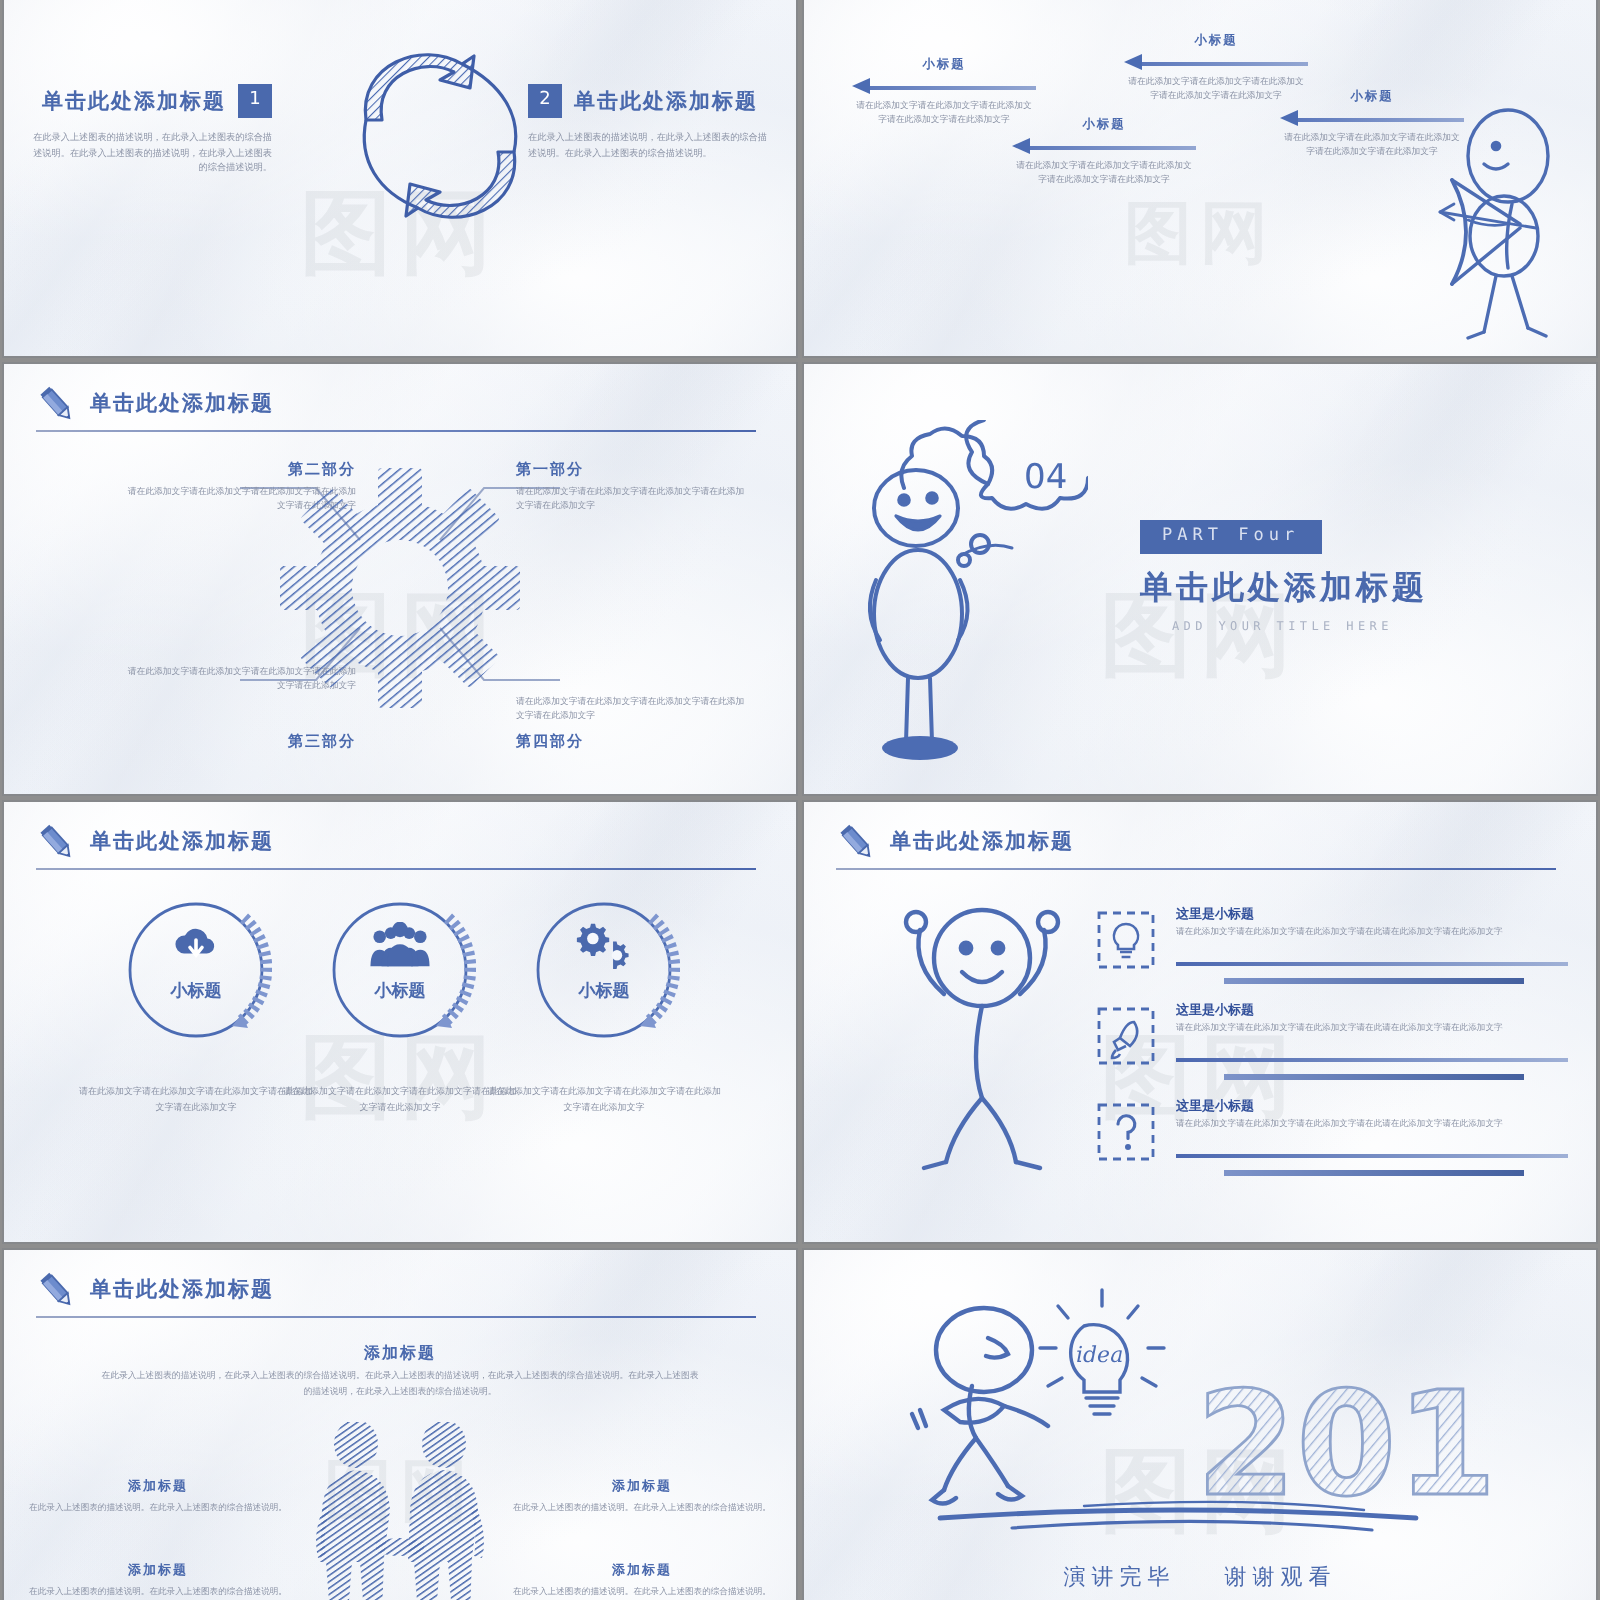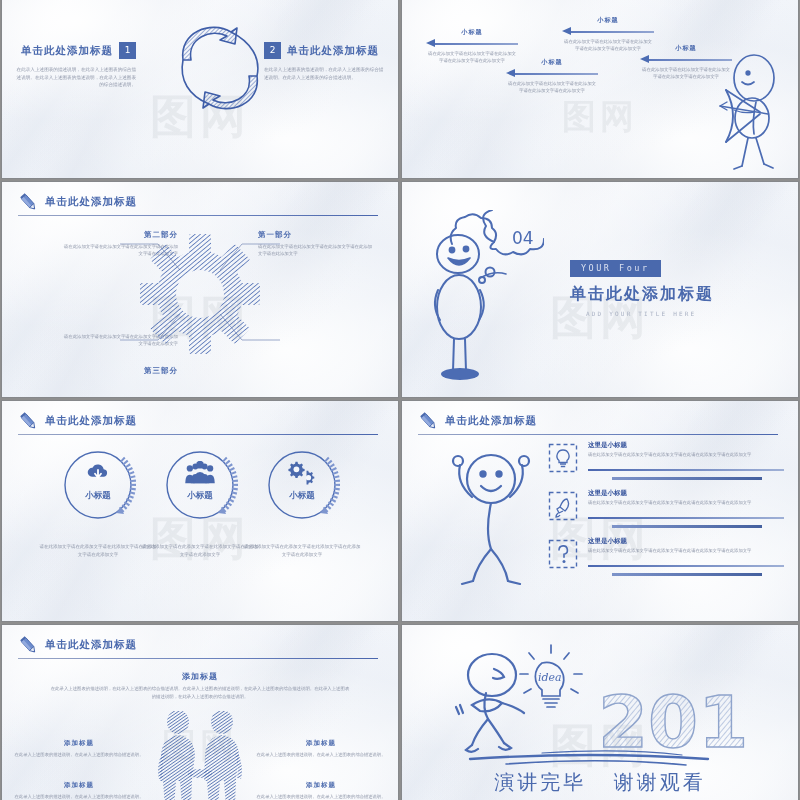--- a/index.html
+++ b/index.html
@@ -112,21 +112,21 @@
   .s5 .col{position:absolute;top:46px;width:120px;text-align:center;}
   .s5 .circ{position:relative;width:76px;height:76px;margin:0 auto;}
   .s5 .clabel{
     position:absolute;left:0;right:0;top:43px;font-size:8.5px;font-weight:bold;
     color:#4a69ad;font-family:"DejaVu Sans",sans-serif;
   }
   .s5 .cp{font-size:4.5px;line-height:1.7;margin-top:20px;}
 
   
   .s6 .kid{position:absolute;left:34px;top:38px;width:110px;height:150px;}
-  .s6 .items{position:absolute;left:146px;top:40px;right:14px;}
+  .s6 .items{position:absolute;left:146px;top:52px;right:14px;}
   .s6 .item{position:relative;height:48px;}
   .s6 .ibox{position:absolute;left:0;top:2px;width:30px;height:30px;}
   .s6 .it{
     position:absolute;left:40px;top:0;font-size:6.5px;font-weight:bold;color:#33519b;
     font-family:"DejaVu Sans",sans-serif;
   }
   .s6 .ip{position:absolute;left:40px;top:11px;right:0;font-size:4.3px;line-height:1.6;}
   .s6 .uline{position:absolute;left:40px;right:0;top:28px;height:2px;
     background:linear-gradient(90deg,#4b67b0,#9fb0d6);}
   .s6 .uline2{position:absolute;left:64px;right:22px;top:36px;height:2.5px;
@@ -137,21 +137,21 @@
   .s7 .cp{position:absolute;left:48px;right:48px;top:60px;text-align:center;font-size:4.4px;line-height:1.75;}
   .s7 .pair{position:absolute;left:50%;top:86px;transform:translateX(-50%);width:116px;height:98px;}
   .s7 .q{position:absolute;width:130px;}
   .s7 .qt{font-size:6.5px;font-weight:bold;margin-bottom:3px;}
   .s7 .qp{font-size:4.3px;line-height:1.65;}
 
   
   .s8 .scene{position:absolute;left:50%;top:18px;transform:translateX(-50%);width:300px;height:126px;}
   .s8 .end{
     position:absolute;left:0;right:0;bottom:16px;text-align:center;
-    font-size:20px;color:#4a69ad;letter-spacing:3px;
+    font-size:11px;color:#4a69ad;letter-spacing:3px;
     font-family:"DejaVu Sans",sans-serif;
   }
   .s8 .end span{margin:0 9px;}
 </style>
 </head>
 <body>
 
 <div class="grid">
 
   <div class="slide s1">
@@ -273,20 +273,24 @@
       <div class="title-cn nt">第二部分</div>
       <div class="body-cn np">请在此添加文字请在此添加文字请在此添加文字请在此添加文字请在此添加文字</div>
     </div>
     <div class="node" style="right:22px;top:48px;text-align:left;">
       <div class="title-cn nt">第一部分</div>
       <div class="body-cn np">请在此添加文字请在此添加文字请在此添加文字请在此添加文字请在此添加文字</div>
     </div>
     <div class="node" style="left:58px;bottom:18px;text-align:right;">
       <div class="body-cn np">请在此添加文字请在此添加文字请在此添加文字请在此添加文字请在此添加文字</div>
       <div class="title-cn nt" style="margin-top:19px;">第三部分</div>
+    </div>
+    <div class="node" style="right:22px;bottom:18px;text-align:left;">
+      <div class="body-cn np">请在此添加文字请在此添加文字请在此添加文字请在此添加文字请在此添加文字</div>
+      <div class="title-cn nt" style="margin-top:4px;">第四部分</div>
     </div>
 
     <svg class="gear" viewBox="0 0 128 128">
       <defs>
         <pattern id="hatch2" width="3.4" height="3.4" patternTransform="rotate(50)" patternUnits="userSpaceOnUse">
           <line x1="0" y1="0" x2="0" y2="3.4" stroke="#4c6cb3" stroke-width="1.5"></line>
         </pattern>
         <mask id="gmask">
           <rect width="128" height="128" fill="#000"></rect>
           <g fill="#fff">
@@ -326,21 +330,21 @@
         <path d="M56 68 q14 -8 26 -4" stroke-width="1.5"></path>
         <circle cx="58" cy="70" r="3"></circle>
         <circle cx="66" cy="62" r="4.5"></circle>
         <path d="M70 32 q-14 -6 -8 -16 q-8 -12 6 -16 q2 -12 16 -9 q8 -10 19 -2 q14 -3 15 9
                  q12 4 6 15 q8 10 -4 16 q0 12 -14 10 q-6 9 -17 3 q-10 6 -17 -3 q-10 1 -2 -7 z"></path>
       </g>
       <text x="88" y="34" font-family="DejaVu Sans, sans-serif" font-size="17" fill="#4c6cb3">04</text>
     </svg>
 
     <div class="txt">
-      <div class="pill">YOUR  Four</div>
+      <div class="pill">PART  Four</div>
       <div class="title-cn big">单击此处添加标题</div>
       <div class="sub">ADD YOUR TITLE HERE</div>
     </div>
   </div>
 
   <div class="slide s5">
     <div class="wm">图网</div>
 
     <div class="hdr">
       <svg class="pencil" viewBox="0 0 24 24">

